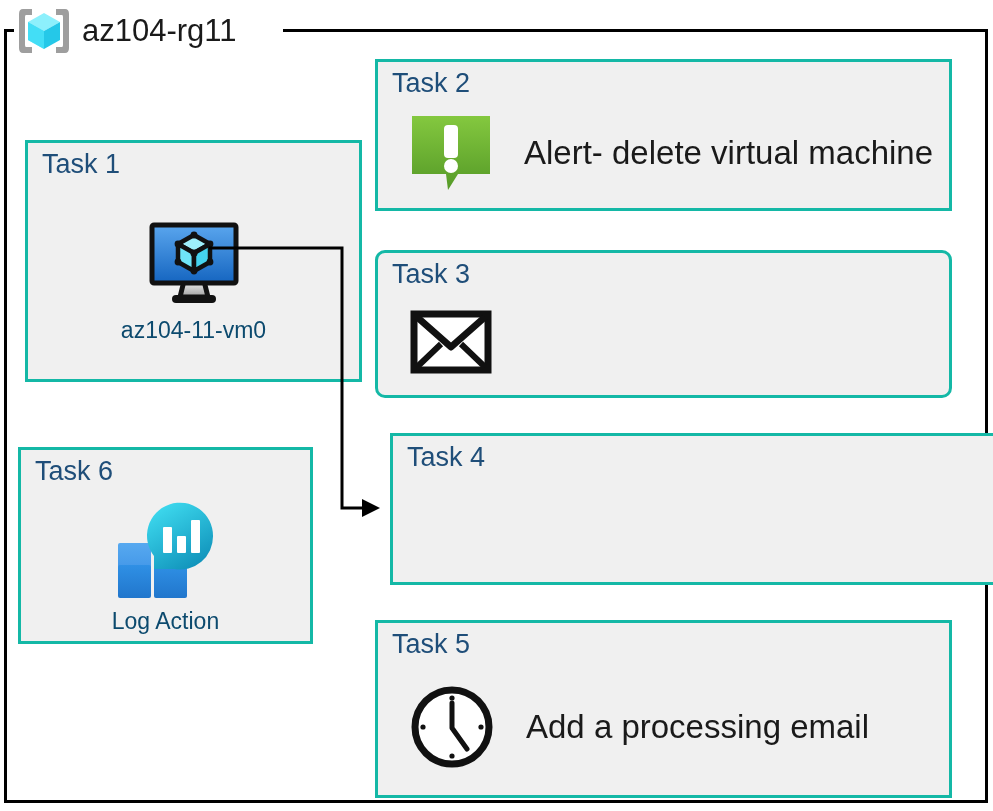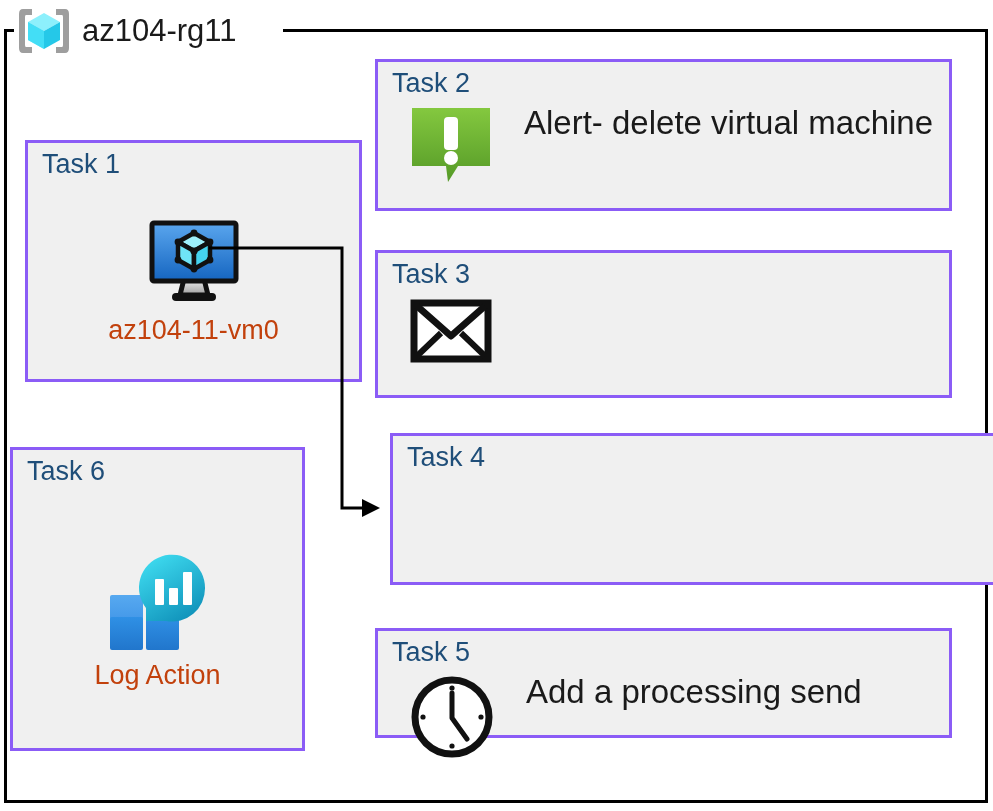--- a/index.html
+++ b/index.html
@@ -37,40 +37,40 @@
     font-weight:400;
   }
 
   
   .rg-icon{position:relative;width:60px;height:52px;flex:0 0 auto;}
   .rg-icon svg{display:block;}
 
   
   .task-box{
     position:absolute;box-sizing:border-box;
-    background:#f0f0f0;border:3px solid #8b5cf6;
+    background:#f0f0f0;border:3px solid #14b8a6;
   }
   .task-label{
     position:absolute;left:14px;top:6px;
     font-size:27px;color:#1F4E79;line-height:1.15;white-space:nowrap;
   }
 
   
   .vert-body{
     position:absolute;left:0;right:0;top:48px;bottom:8px;
     display:flex;flex-direction:column;align-items:center;justify-content:center;gap:6px;
   }
   .vert-caption{
-    font-size:27px;color:#c2410c;white-space:nowrap;text-align:left;
+    font-size:23px;color:#0c4a6e;white-space:nowrap;text-align:left;
   }
 
   
   .horiz-body{
     position:absolute;left:30px;right:14px;top:42px;bottom:6px;
-    display:flex;flex-direction:row;align-items:flex-start;gap:30px;
+    display:flex;flex-direction:row;align-items:center;gap:30px;
   }
   .horiz-caption{
     font-size:33px;color:#1a1a1a;white-space:nowrap;
   }
   .icon-slot{flex:0 0 auto;display:flex;align-items:center;justify-content:center;}
 
   
   .connector{position:absolute;left:0;top:0;width:993px;height:811px;pointer-events:none;z-index:4;}
 </style>
 </head>
@@ -132,21 +132,21 @@
             <circle cx="32" cy="43" r="3.4"></circle>
               <circle cx="64" cy="43" r="3.4"></circle>
             <circle cx="48" cy="52" r="3.4"></circle>
           </g>
         </svg>
       </span>
       <span class="vert-caption">az104-11-vm0</span>
     </div>
   </div>
 
-  <div class="task-box" style="left:10px;top:447px;width:295px;height:304px;">
+  <div class="task-box" style="left:18px;top:447px;width:295px;height:197px;">
     <div class="task-label">Task 6</div>
     <div class="vert-body">
       <span class="icon-slot">
         <svg width="112" height="106" viewBox="0 0 112 106" aria-hidden="true">
           <defs>
             <linearGradient id="laDrop" x1="0.2" y1="0" x2="0.8" y2="1">
               <stop offset="0%" stop-color="#3FDCF0"></stop>
               <stop offset="100%" stop-color="#0E8FB8"></stop>
             </linearGradient>
             <linearGradient id="laSqA" x1="0" y1="0" x2="0" y2="1">
@@ -189,53 +189,53 @@
           </defs>
           <path d="M4 4 H82 V62 H50 L40 78 L38 62 H4 Z" fill="url(#alertG)"></path>
           <rect x="36" y="13" width="14" height="33" rx="4" fill="#ffffff"></rect>
           <circle cx="43" cy="54" r="7" fill="#ffffff"></circle>
         </svg>
       </span>
       <span class="horiz-caption">Alert- delete virtual machine</span>
     </div>
   </div>
 
-  <div class="task-box" style="left:375px;top:250px;width:577px;height:148px;">
+  <div class="task-box" style="left:375px;top:250px;width:577px;height:148px;border-radius:10px;">
     <div class="task-label">Task 3</div>
     <div class="horiz-body">
       <span class="icon-slot">
         <svg width="86" height="72" viewBox="0 0 86 72" aria-hidden="true">
           <rect x="6" y="8" width="74" height="56" fill="#ffffff" stroke="#111" stroke-width="7"></rect>
           <path d="M9 11 L43 41 L77 11" fill="none" stroke="#111" stroke-width="7" stroke-linejoin="round"></path>
           <path d="M9 61 L33 38 M77 61 L53 38" fill="none" stroke="#111" stroke-width="6"></path>
         </svg>
       </span>
     </div>
   </div>
 
   <div class="task-box" style="left:390px;top:433px;width:695px;height:152px;">
     <div class="task-label">Task 4</div>
   </div>
 
-  <div class="task-box" style="left:375px;top:620px;width:577px;height:110px;margin-top:8px;">
+  <div class="task-box" style="left:375px;top:620px;width:577px;height:178px;">
     <div class="task-label">Task 5</div>
     <div class="horiz-body">
       <span class="icon-slot">
         <svg width="88" height="88" viewBox="0 0 88 88" aria-hidden="true">
           <circle cx="44" cy="44" r="37" fill="#ffffff" stroke="#111" stroke-width="7"></circle>
           <g fill="#111">
             <circle cx="44" cy="15" r="2.6"></circle>
             <circle cx="73" cy="44" r="2.6"></circle>
             <circle cx="44" cy="73" r="2.6"></circle>
             <circle cx="15" cy="44" r="2.6"></circle>
           </g>
           <path d="M44 20 V45 L59 66" fill="none" stroke="#111" stroke-width="5" stroke-linecap="round" stroke-linejoin="round"></path>
         </svg>
       </span>
-      <span class="horiz-caption">Add a processing send</span>
+      <span class="horiz-caption">Add a processing email</span>
     </div>
   </div>
 
   <svg class="connector" aria-hidden="true">
     <polyline points="209,248 342,248 342,508 362,508" fill="none" stroke="#000000" stroke-width="3"></polyline>
     <polygon points="362,499 380,508 362,517" fill="#000000"></polygon>
   </svg>
 
 </div>
 

